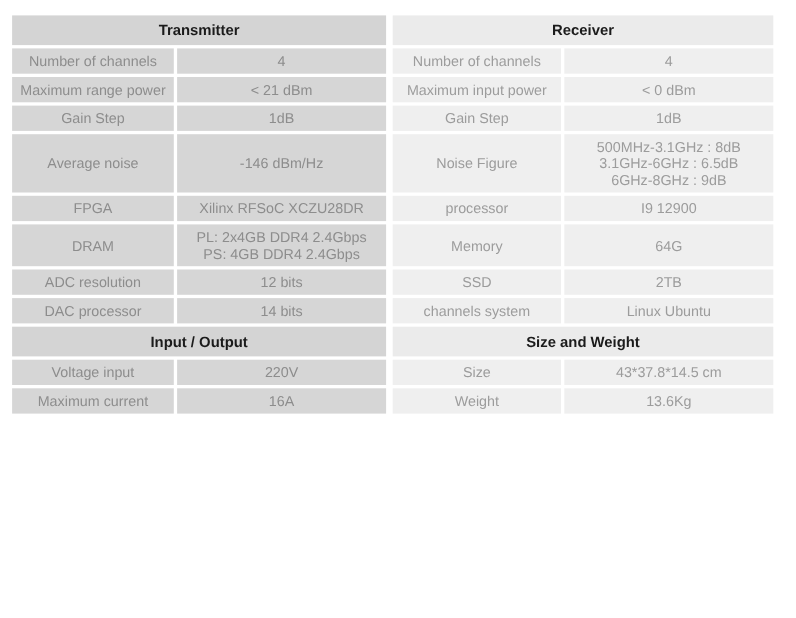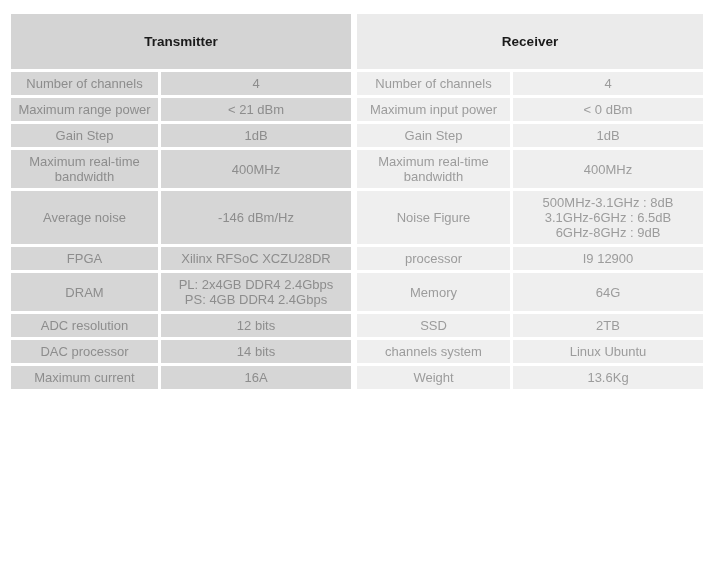--- a/index.html
+++ b/index.html
@@ -45,21 +45,21 @@
     color: var(--cell-text-left);
   }
   td.cr {
     background: var(--right-cell-bg);
     color: var(--cell-text-right);
   }
   td.hL, td.hR {
     font-weight: bold;
     font-size: 13.5px;
     color: var(--header-text);
-    padding: 20px 6px;
+    padding: 6px 6px;
   }
   td.hL { background: var(--left-header-bg); }
   td.hR { background: var(--right-header-bg); }
   td.sp { background: transparent; padding: 0; }
 </style>
 </head>
 <body>
 
 <div class="wrapper">
   <table class="spec">
@@ -98,29 +98,20 @@
 
 
       <tr>
         <td class="cl">Gain Step</td>
         <td class="cl">1dB</td>
         <td class="sp"></td>
         <td class="cr">Gain Step</td>
         <td class="cr">1dB</td>
       </tr>
 
-      <tr>
-        <td class="cl">Maximum real-time
-bandwidth</td>
-        <td class="cl">400MHz</td>
-        <td class="sp"></td>
-        <td class="cr">Maximum real-time
-bandwidth</td>
-        <td class="cr">400MHz</td>
-      </tr>
 
       <tr>
         <td class="cl">Average noise</td>
         <td class="cl">-146 dBm/Hz</td>
         <td class="sp"></td>
         <td class="cr">Noise Figure</td>
         <td class="cr">500MHz-3.1GHz : 8dB
 3.1GHz-6GHz : 6.5dB
 6GHz-8GHz : 9dB</td>
       </tr>
@@ -152,21 +143,33 @@
       </tr>
 
       <tr>
         <td class="cl">DAC processor</td>
         <td class="cl">14 bits</td>
         <td class="sp"></td>
         <td class="cr">channels system</td>
         <td class="cr">Linux Ubuntu</td>
       </tr>
 
+      <tr>
+        <td class="hL" colspan="2">Input / Output</td>
+        <td class="sp"></td>
+        <td class="hR" colspan="2">Size and Weight</td>
+      </tr>
 
+      <tr>
+        <td class="cl">Voltage input</td>
+        <td class="cl">220V</td>
+        <td class="sp"></td>
+        <td class="cr">Size</td>
+        <td class="cr">43*37.8*14.5 cm</td>
+      </tr>
 
       <tr>
         <td class="cl">Maximum current</td>
         <td class="cl">16A</td>
         <td class="sp"></td>
         <td class="cr">Weight</td>
         <td class="cr">13.6Kg</td>
       </tr>
 
     </tbody>

